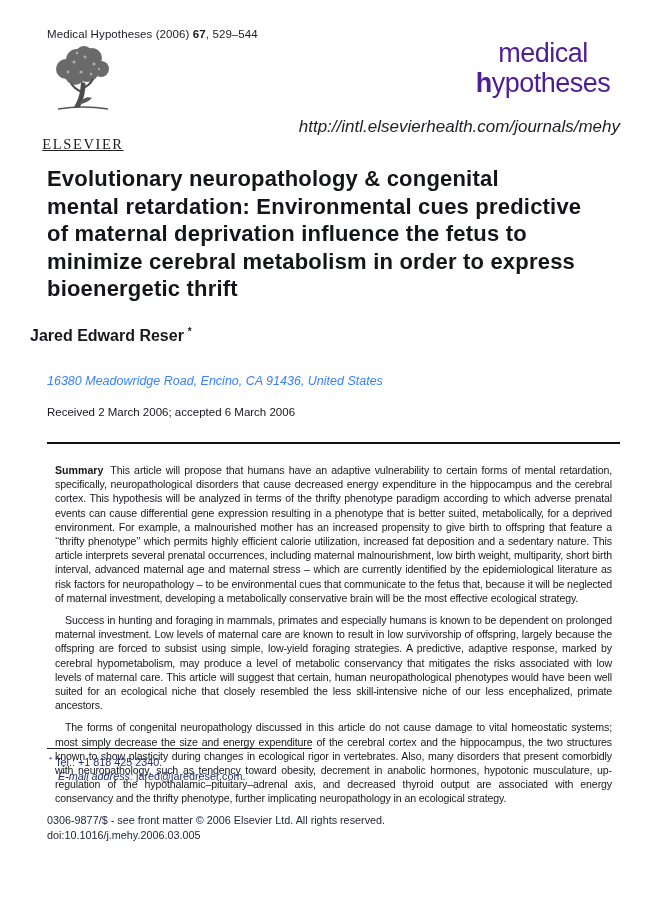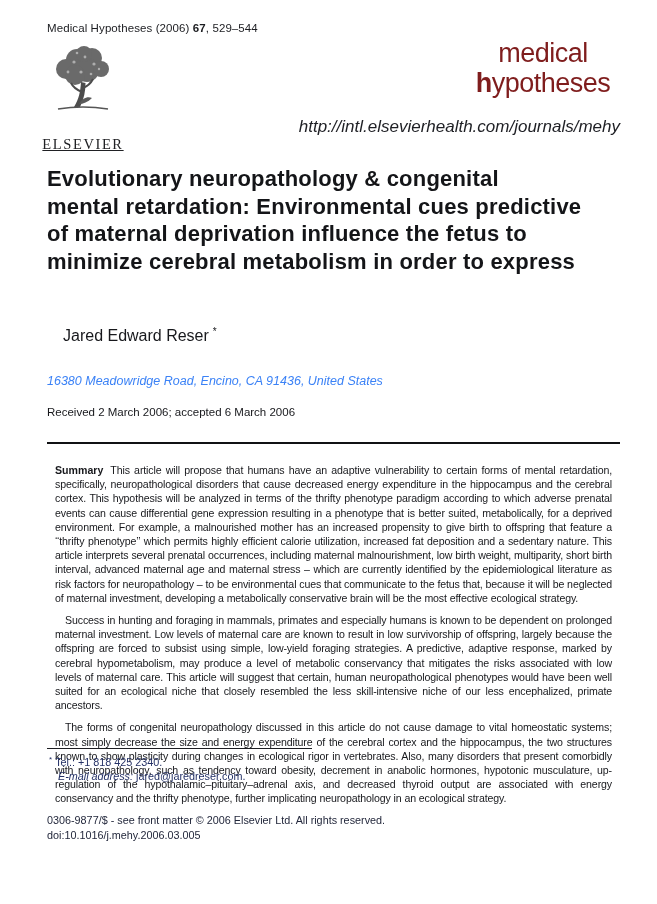--- a/index.html
+++ b/index.html
@@ -6,39 +6,39 @@
   html,body { background:#ffffff; }
   body {
     width:657px; height:904px; position:relative; overflow:hidden;
     font-family:"Liberation Sans", sans-serif;
     color:#1b1c20;
     -webkit-font-smoothing:antialiased;
   }
   .page { position:absolute; inset:0; background:#fff; }
 
   
-  .citation { position:absolute; left:47px; top:22px; font-size:11.5px; letter-spacing:.1px; }
+  .citation { position:absolute; left:47px; top:28px; font-size:11.5px; letter-spacing:.1px; }
   .citation .vol { font-weight:bold; }
 
   .logo-block { position:absolute; left:40px; top:42px; width:86px; text-align:center; }
   .logo-block svg { display:block; margin:0 auto; }
   .publisher-wordmark {
     font-family:"Liberation Serif", serif; font-size:14.5px; letter-spacing:1.6px;
     color:#202124; margin-top:20px; white-space:nowrap;text-decoration:underline;
   }
 
   .journal-logo { position:absolute; right:34px; top:38px; width:160px; text-align:center;
-    color:#7f1d1d; line-height:30px; font-size:27px; letter-spacing:-.5px; }
+    color:#4c1d95; line-height:30px; font-size:27px; letter-spacing:-.5px; }
   .journal-logo .bold-h { font-weight:bold; }
   .journal-url { position:absolute; right:37px; top:117px; font-size:17px; color:#1e1f24;font-style:italic; }
 
   
   .title { position:absolute; left:47px; top:165px; width:585px;
     font-size:22px; font-weight:bold; line-height:27.5px; color:#141518; letter-spacing:.2px; }
-  .author-line { position:absolute; left:63px; top:326px; font-size:16px; font-weight:normal; color:#17181c; }
+  .author-line { position:absolute; left:30px; top:326px; font-size:16px; font-weight:bold; color:#17181c; }
   .author-line sup { font-size:10px; vertical-align:6px; margin-left:4px; }
   .affiliation { position:absolute; left:47px; top:374px; font-size:12.5px; font-style:italic; color:#3b82f6; }
   .received { position:absolute; left:47px; top:406px; font-size:11.5px; color:#17181c; }
 
   .rule { position:absolute; left:47px; top:442px; width:573px; height:2px; background:#101114; }
 
   
   .summary { position:absolute; left:47px; top:455px; width:573px;
     font-size:10.6px; line-height:14.2px; letter-spacing:-0.12px;
     text-align:justify; color:#17181c; }
@@ -99,20 +99,21 @@
     <div><span class="bold-h">h</span><span>ypotheses</span></div>
   </div>
 
   <div class="journal-url">http://intl.elsevierhealth.com/journals/mehy</div>
 
   <h1 class="title">
     <div>Evolutionary neuropathology &amp; congenital</div>
     <div>mental retardation: Environmental cues predictive</div>
     <div>of maternal deprivation influence the fetus to</div>
     <div>minimize cerebral metabolism in order to express</div>
+    <div>bioenergetic thrift</div>
   </h1>
 
   <div class="author-line"><span>Jared Edward Reser</span><sup>*</sup></div>
 
   <div class="affiliation">16380 Meadowridge Road, Encino, CA 91436, United States</div>
 
   <div class="received">Received 2 March 2006; accepted 6 March 2006</div>
 
   <div class="rule"></div>
 

